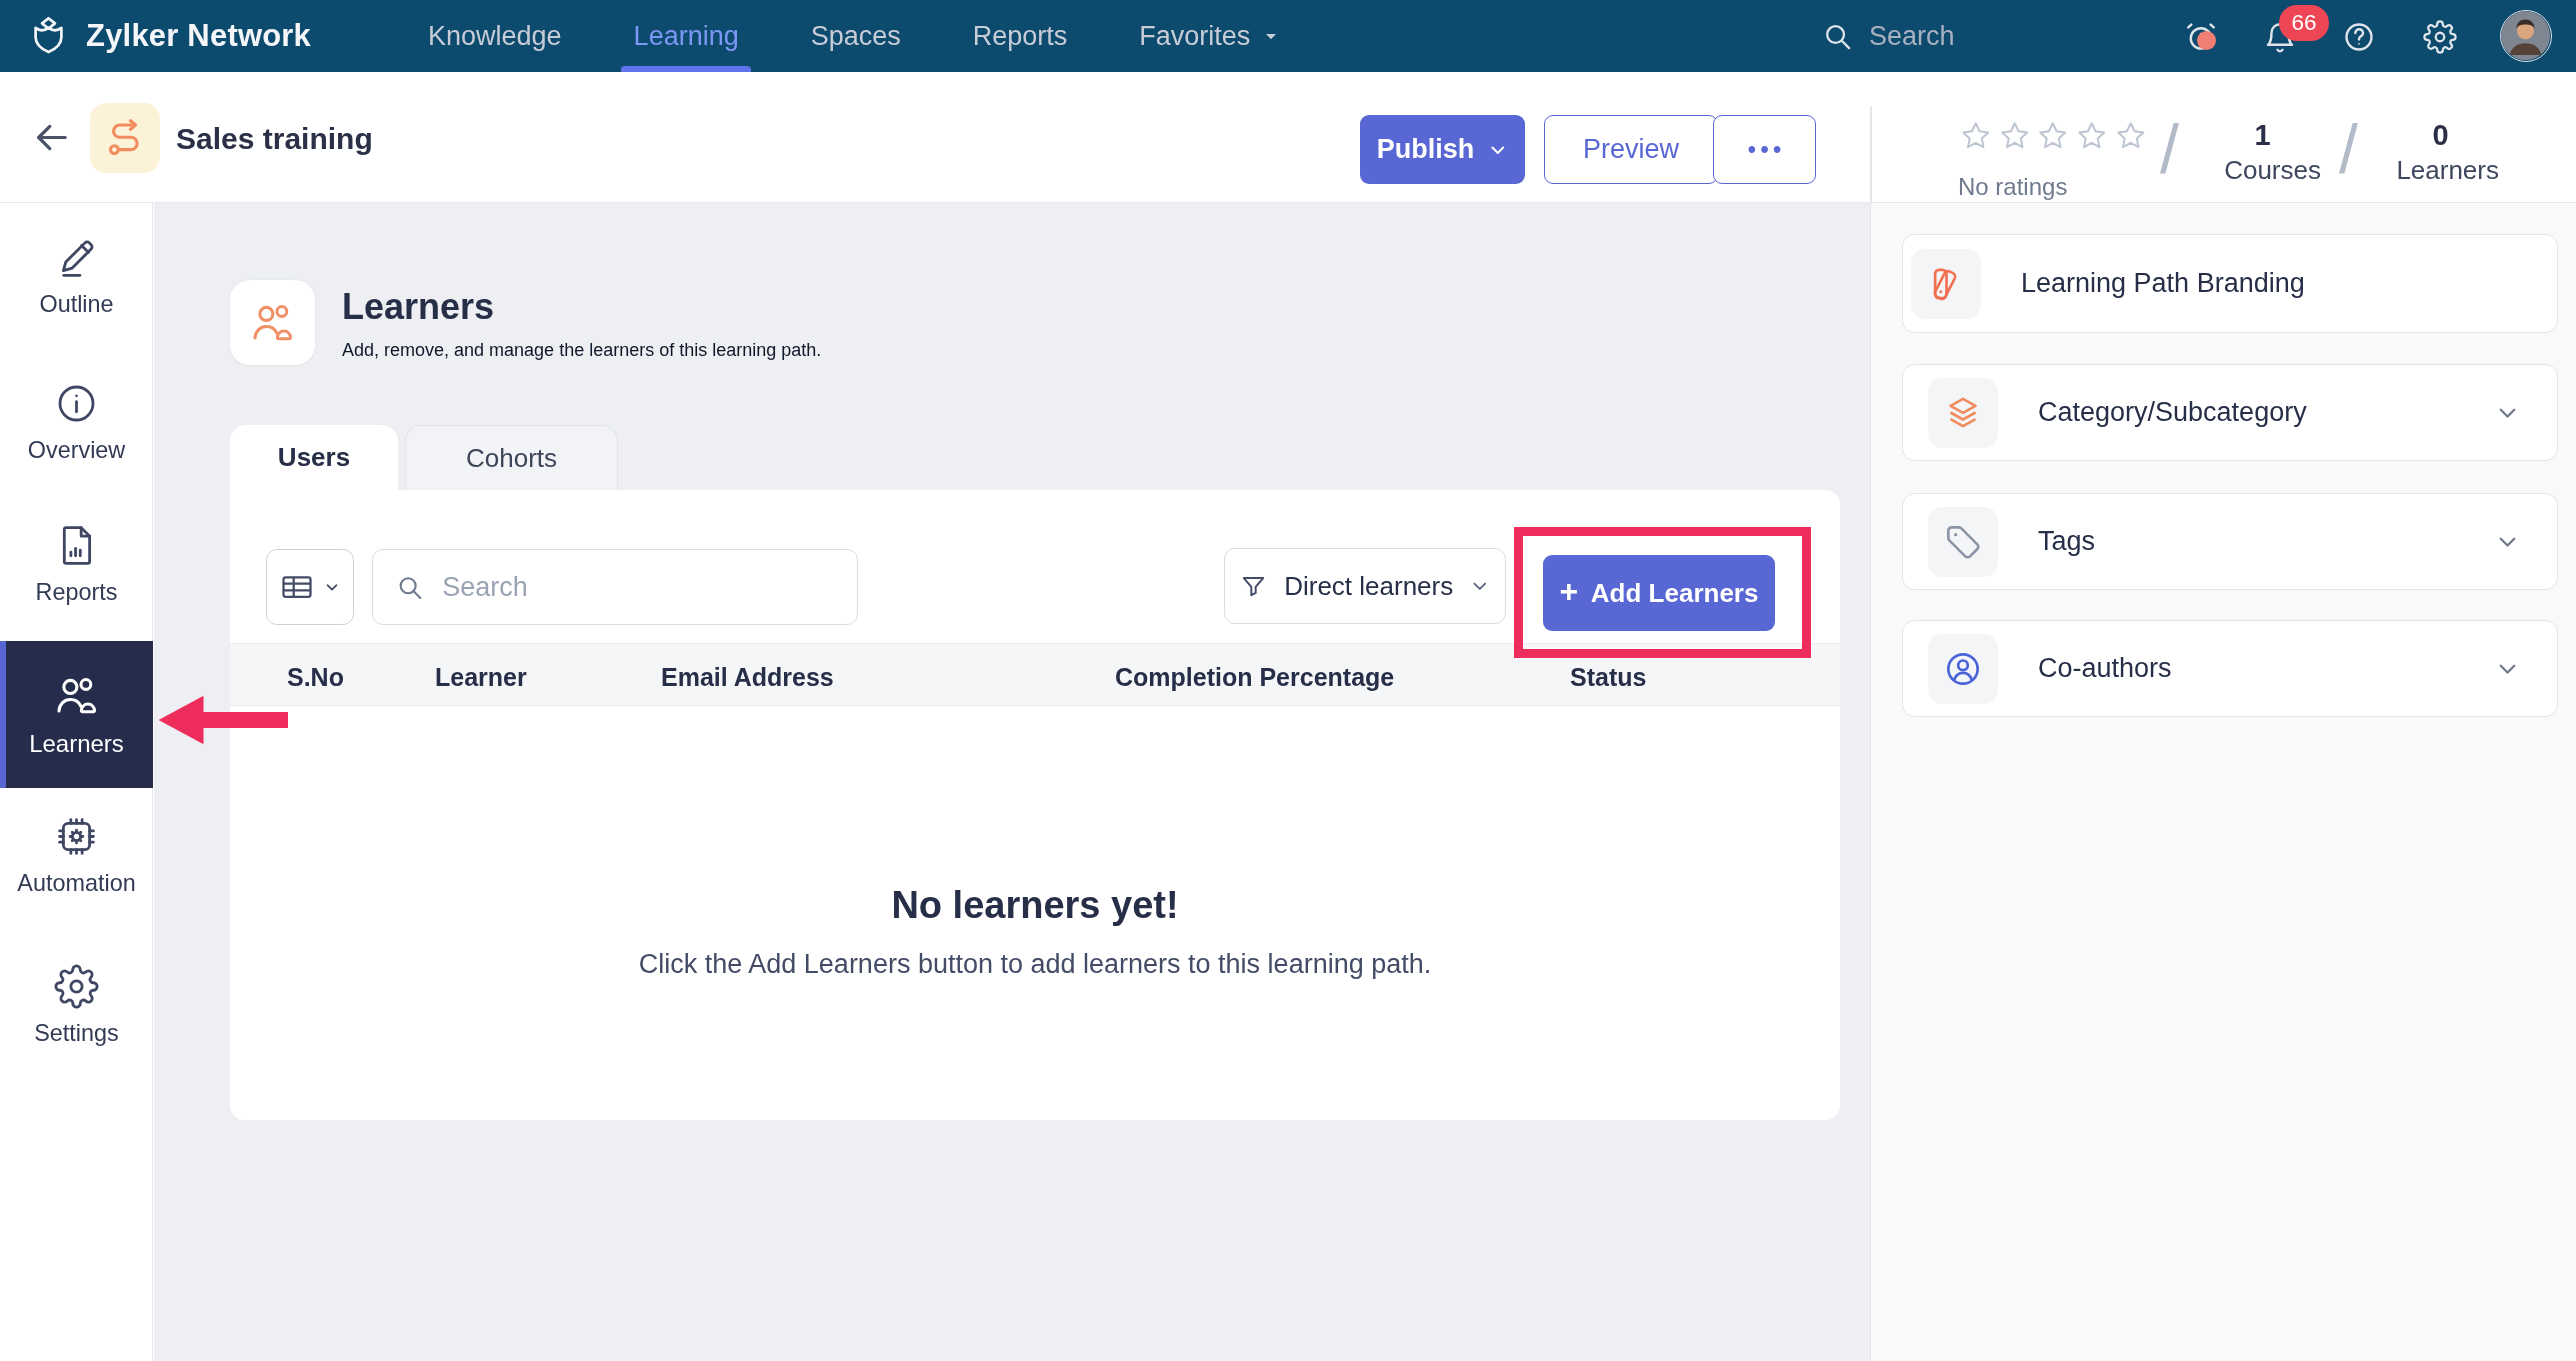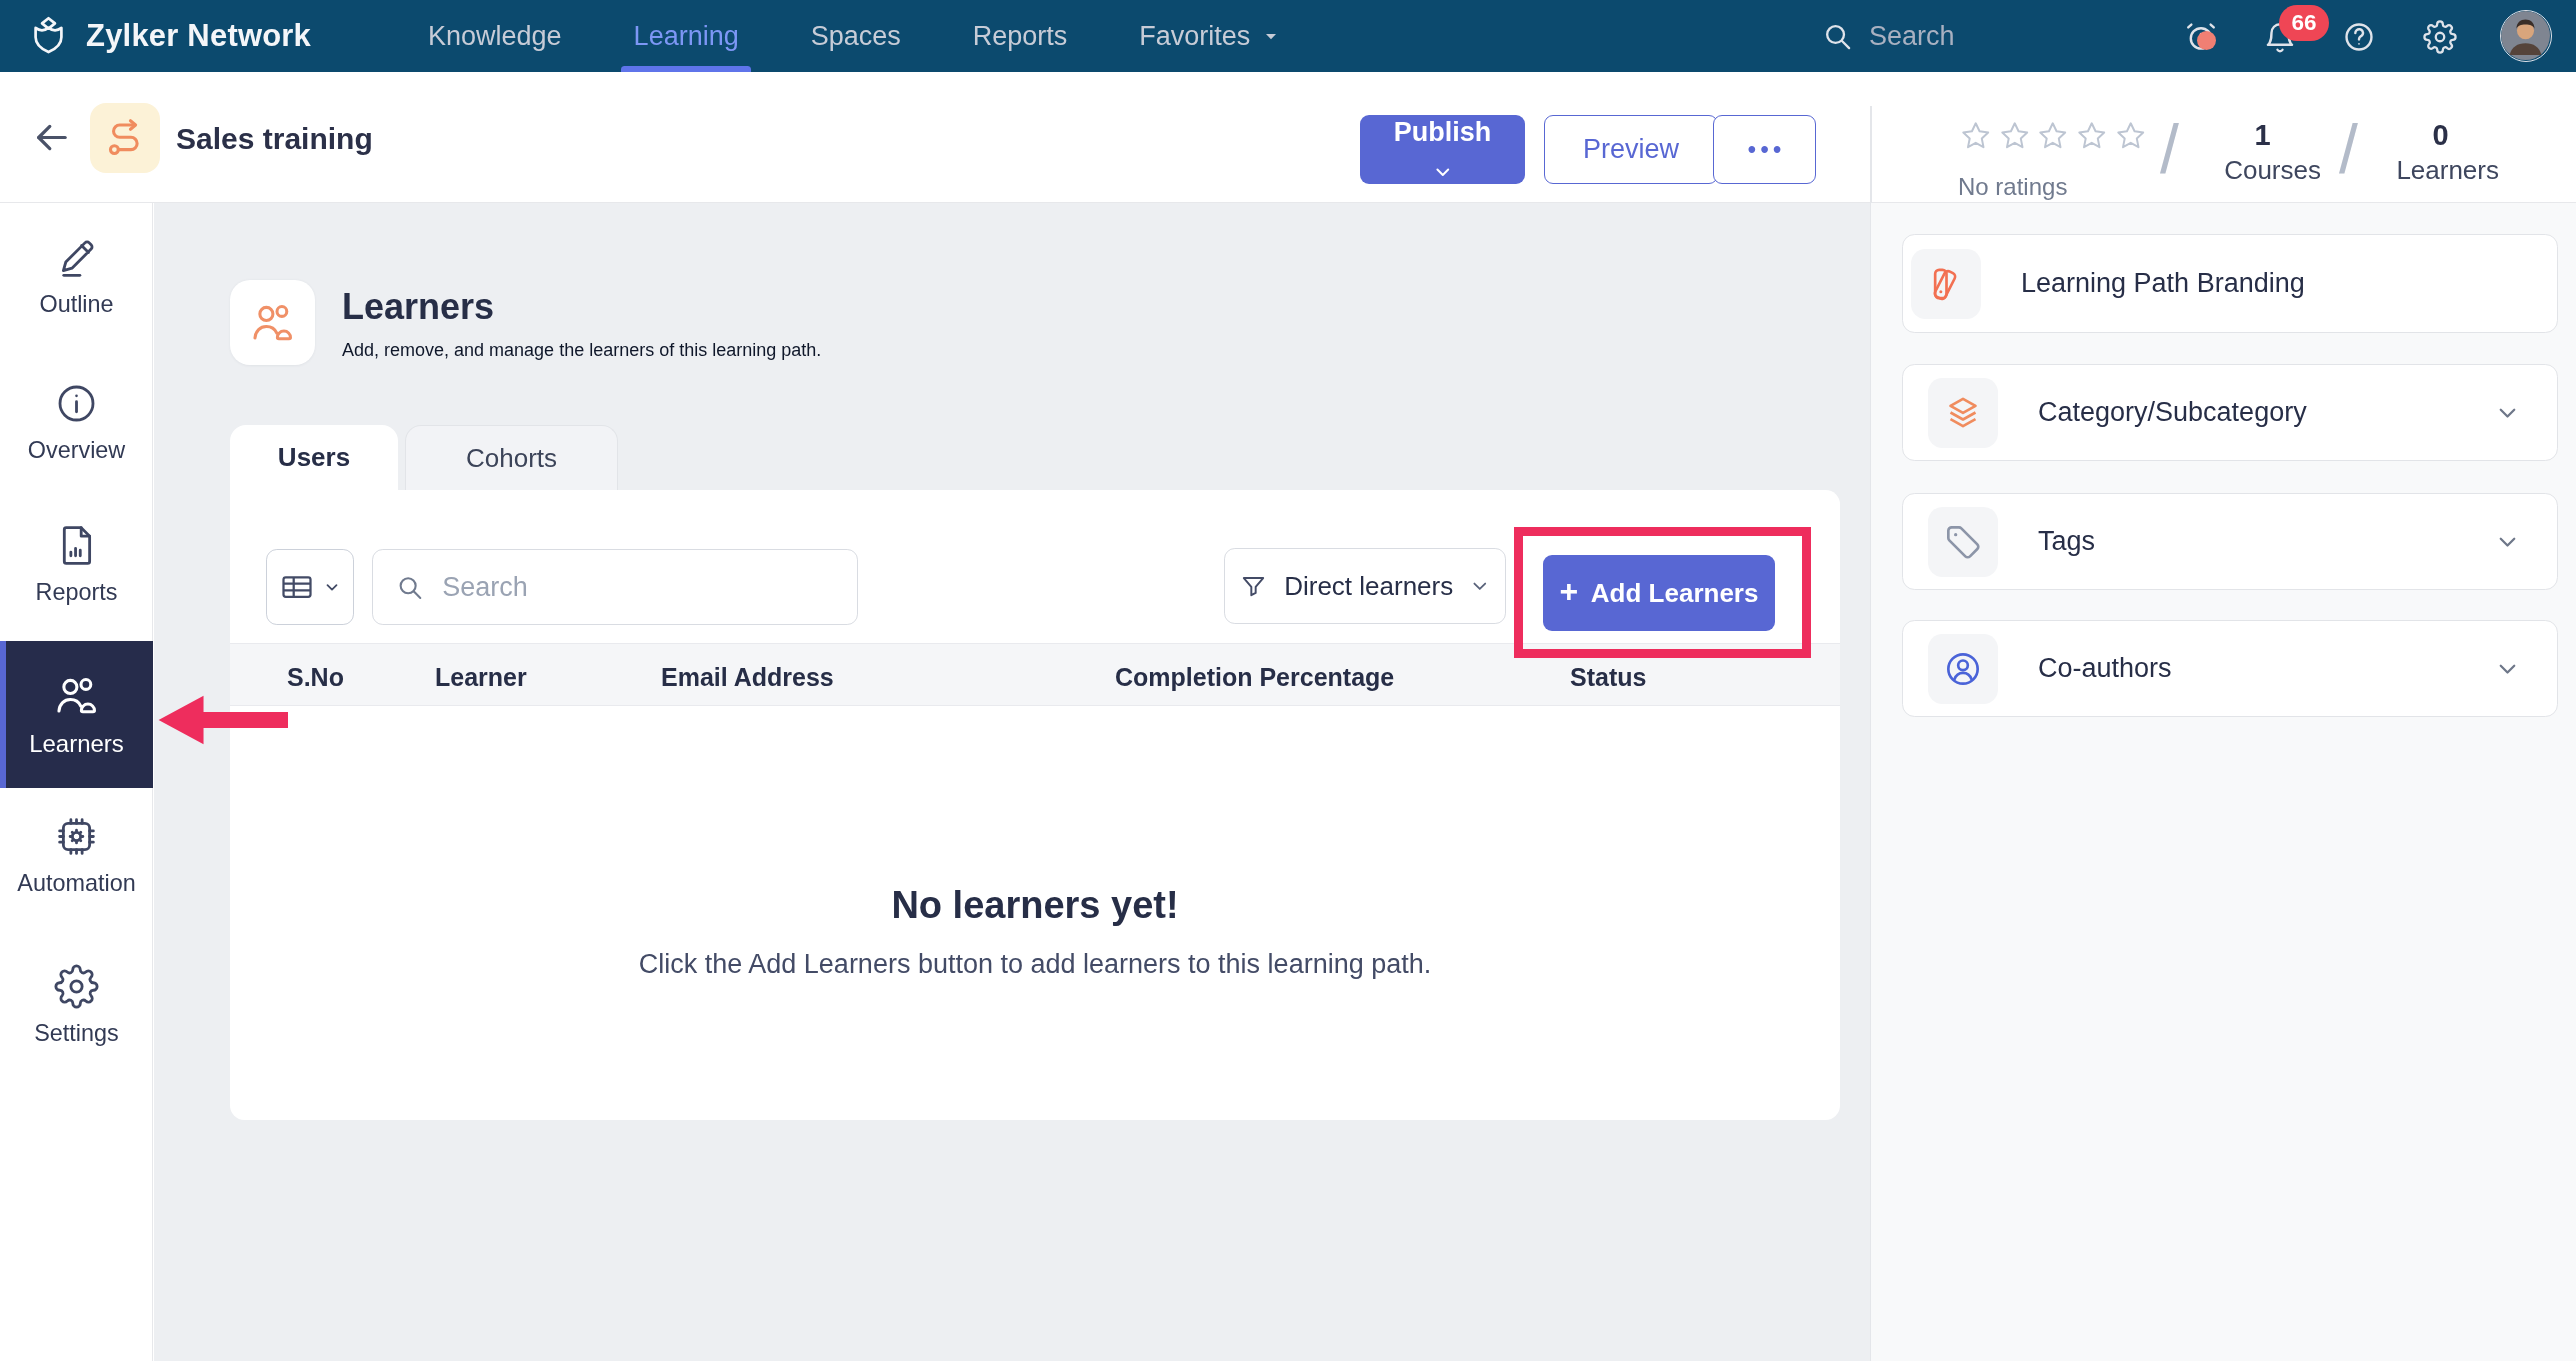--- a/index.html
+++ b/index.html
@@ -11,31 +11,31 @@
   
   .topbar { position:absolute; left:0; top:0; width:2576px; height:72px; background:#0c4a6e; }
   .brand { position:absolute; left:27px; top:0; height:72px; display:flex; align-items:center; gap:16px; }
   .brand-name { color:#f4f6f9; font-size:31px; font-weight:bold; letter-spacing:0.2px; }
   .topnav { position:absolute; left:428px; top:0; height:72px; display:flex; gap:72px; align-items:center; }
   .nav-item { font-size:27px; color:#c7ccd7; cursor:pointer; position:relative; height:72px; display:flex; align-items:center; gap:10.8px; }
   .nav-item.active { color:#7d97f5; }
   .nav-underline { position:absolute; left:-12.6px; right:-12.6px; bottom:0; height:6.3px; background:#5f74ea; border-radius:3.6px 3.6px 0 0; }
   .tb-search { position:absolute; left:1822px; top:0; height:72px; display:flex; align-items:center; gap:16px; color:#a9b1c1; font-size:27px; }
   .tb-icon { position:absolute; top:20px; color:#e2e5ec; }
-  .badge { position:absolute; left:2279px; top:4.5px; min-width:50px; height:36px; background:#ef4655; border-radius:20px; color:#fff; font-size:22.5px; font-weight:bold; display:flex; align-items:center; justify-content:center; padding:0 9px; z-index:2; }
+  .badge { position:absolute; left:2279px; top:4.5px; min-width:50px; height:36px; background:#ef4655; border-radius:20px; color:#fff; font-size:22.5px; font-weight:normal; display:flex; align-items:center; justify-content:center; padding:0 9px; z-index:2; }
   .alarm-dot { position:absolute; left:2197px; top:31px; width:19px; height:19px; border-radius:50%; background:#f07f73; }
   .avatar { position:absolute; left:2500px; top:10px; width:52px; height:52px; border-radius:50%; overflow:hidden; border:1.8px solid #dfe3ea; }
 
   
   .subheader { position:absolute; left:0; top:72px; width:2576px; height:131px; background:#ffffff; border-bottom:0.9px solid #e7e8eb; }
   .back-btn { position:absolute; left:31px; top:45px; width:41px; height:41px; color:#4a5268; cursor:pointer; }
   .lp-tile { position:absolute; left:90px; top:31px; width:70px; height:70px; border-radius:16px; background:#fcf2d7; display:flex; align-items:center; justify-content:center; }
   .sub-title { position:absolute; left:176px; top:50px; font-size:30px; font-weight:bold; color:#2b3048; }
   .btn { border-radius:9px; font-size:27px; display:flex; align-items:center; justify-content:center; cursor:pointer; }
-  .btn-publish { left:1360px; top:43px; width:165px; height:69px; background:#5867d3; color:#fff; gap:12.6px; font-weight:bold;flex-direction:column; }
+  .btn-publish { left:1360px; top:43px; width:165px; height:69px; background:#5867d3; color:#fff; gap:12.6px; font-weight:bold; }
   .btn-preview { left:1544px; top:43px; width:174px; height:69px; border:1.8px solid #5867d3; color:#5867d3; background:#fff; }
   .btn-more { left:1713px; top:43px; width:103px; height:69px; border:1.8px solid #5867d3; color:#5867d3; background:#fff; font-size:23.4px; letter-spacing:4.5px; font-weight:bold; padding-left:4.5px; }
   .stars { position:absolute; left:1960px; top:48px; display:flex; gap:7.2px; color:#bdc5d2; }
   .no-ratings { position:absolute; left:1958px; top:101px; font-size:24px; color:#707a8e; }
   .stat-slash { position:absolute; top:38px; font-size:68px; font-weight:300; color:#b3bbc9; }
   .stat-col { position:absolute; top:47px; width:117px; text-align:center; }
   .stat-value { font-size:29px; font-weight:bold; color:#2b3048; }
   .stat-label { font-size:26px; color:#3e465e; margin-top:3px;text-align:right; }
   .v-divider { position:absolute; left:1870px; top:106px; width:1.8px; height:1256px; background:#e4e6ea; }
 

